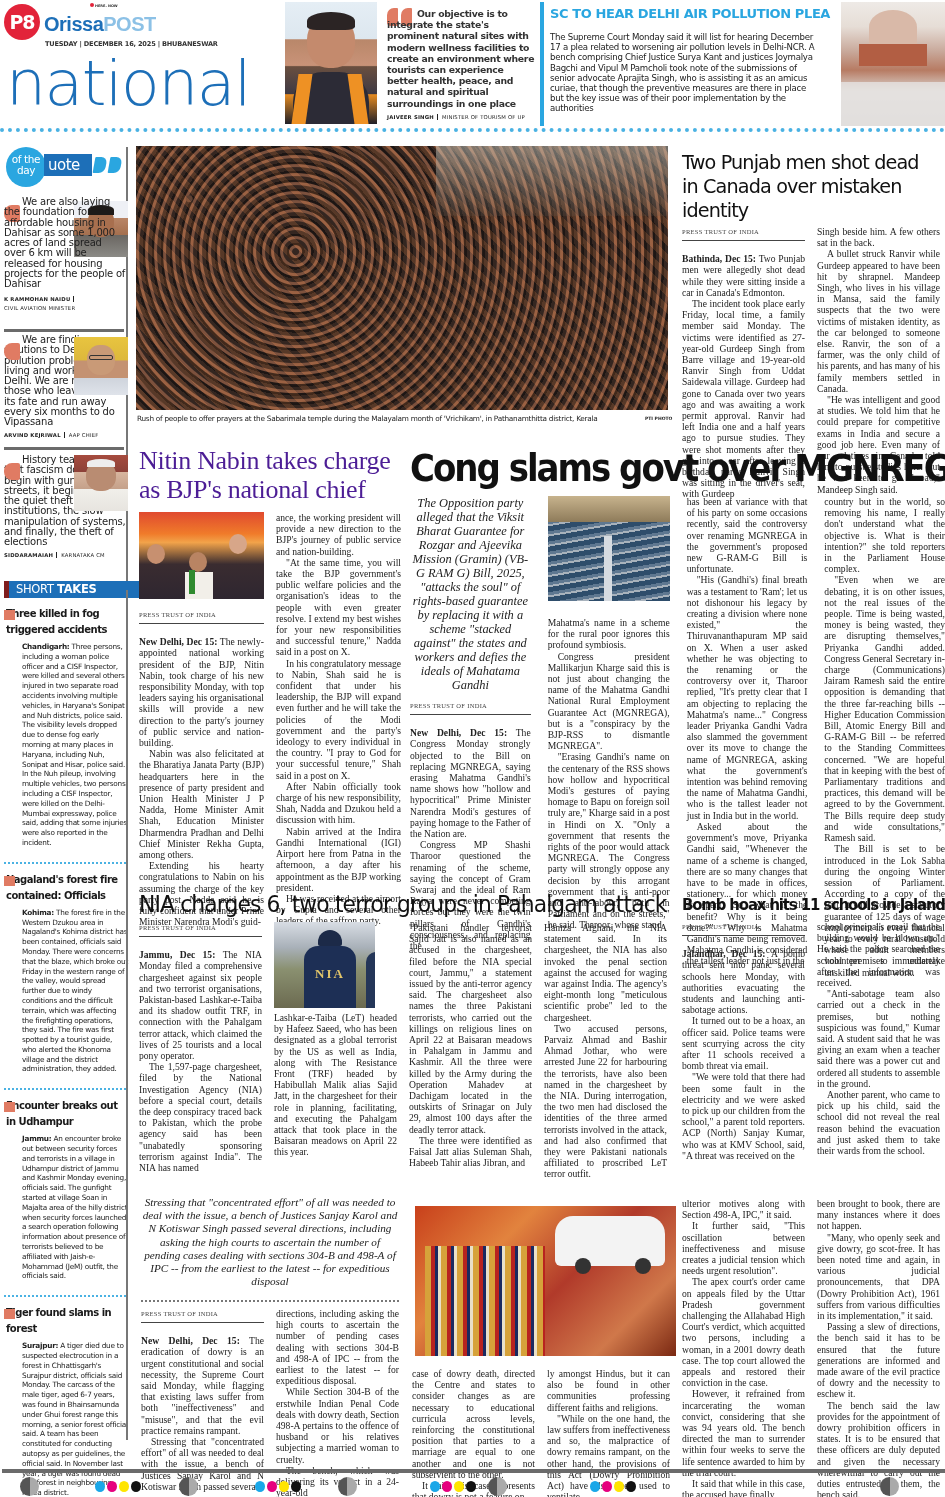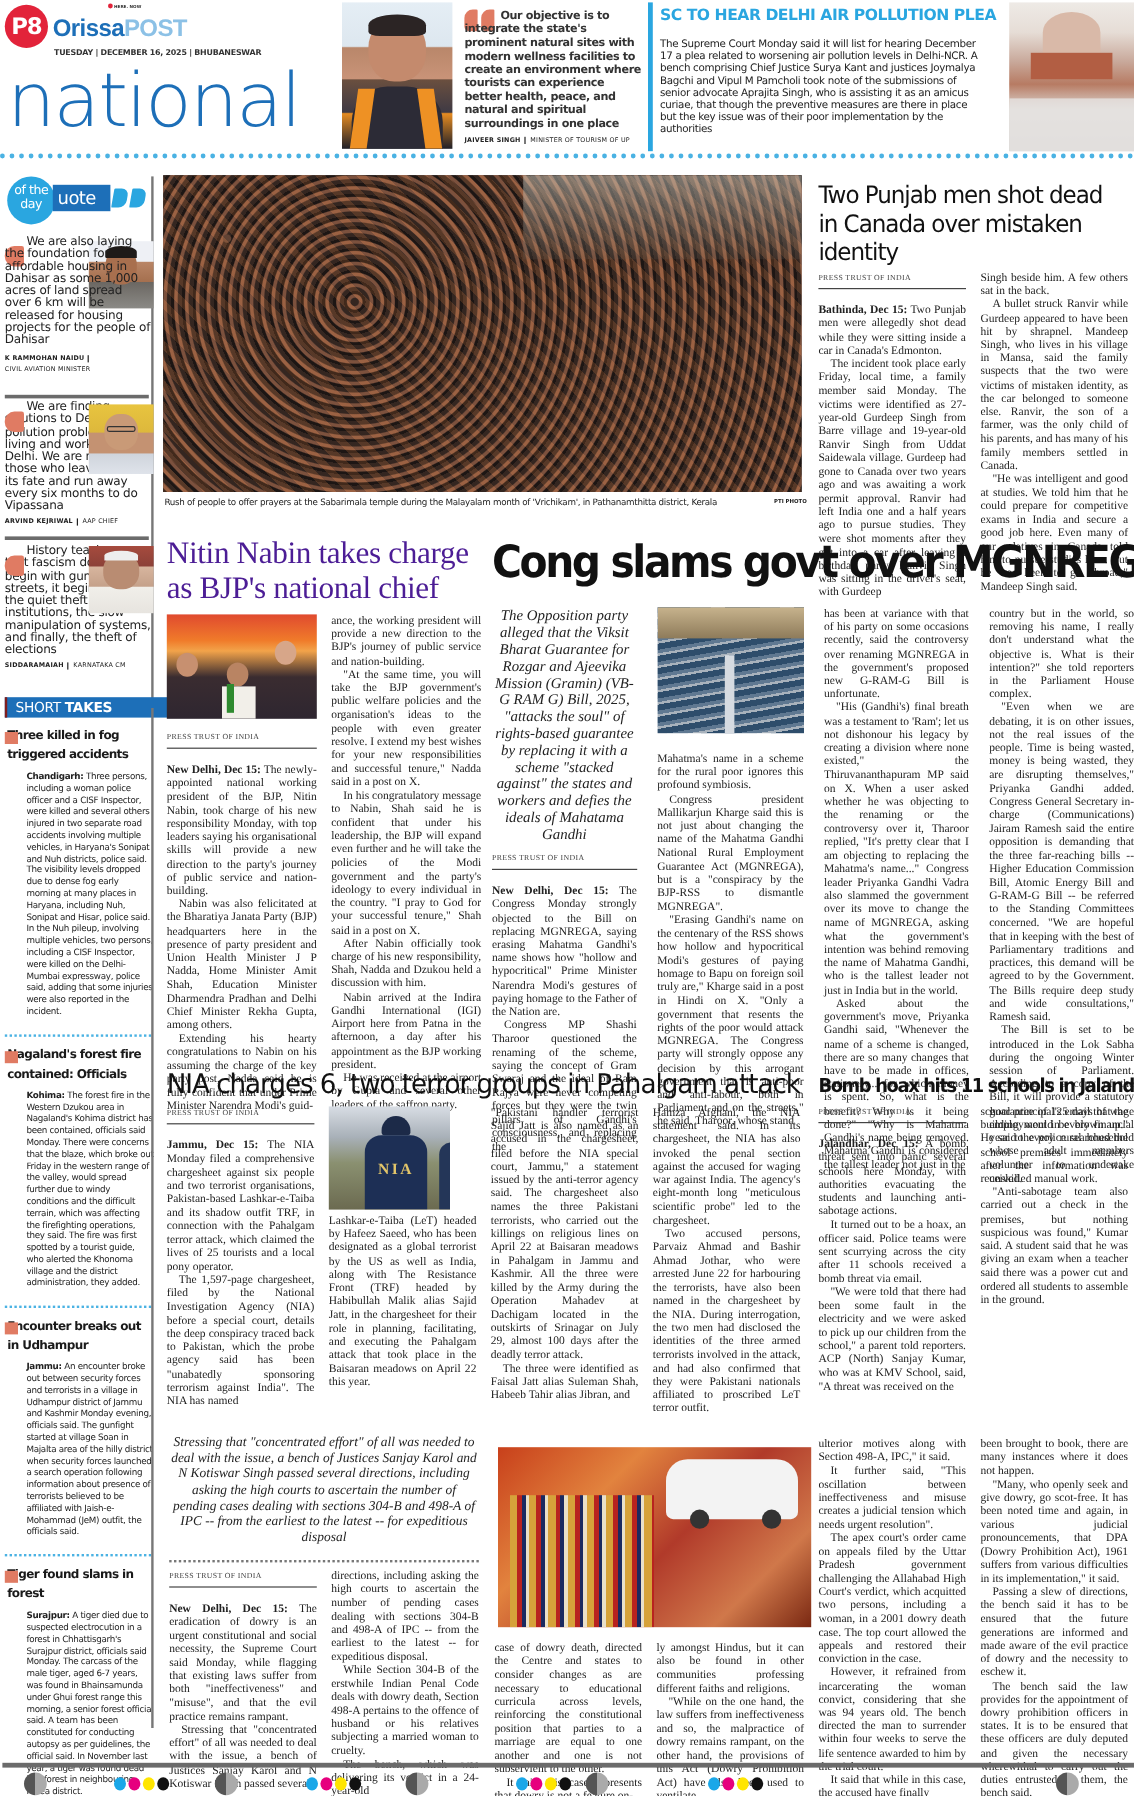--- a/index.html
+++ b/index.html
@@ -117,21 +117,21 @@
       <div style="position:absolute;left:12px;top:6px;width:30px;height:30px;border-radius:45%;background:#b98c72"></div>
       <div style="position:absolute;left:13px;top:4px;width:28px;height:8px;border-radius:50% 50% 0 0;background:#eee"></div>
     </div>
     <div class="quote-text" style="text-indent:18px">History teaches us that fascism does not begin with guns on the streets, it begins with the quiet theft of institutions, the slow manipulation of systems, and finally, the theft of elections</div>
     <div class="byline" style="margin-top:4px">
       <span>SIDDARAMAIAH</span><span class="role">KARNATAKA CM</span>
     </div>
   </div>
 </div>
 
-<div class="abs" style="left:4px;top:581px;width:138px;height:17px;background:#1d6fb8;border-left:2px solid #7f1d1d;color:#fff;font-family:'DejaVu Sans',sans-serif;font-size:11.5px;line-height:17px;padding-left:7px;letter-spacing:-.3px">
+<div class="abs" style="left:4px;top:581px;width:138px;height:17px;background:#1d6fb8;border-left:5px solid #7f1d1d;color:#fff;font-family:'DejaVu Sans',sans-serif;font-size:11.5px;line-height:17px;padding-left:7px;letter-spacing:-.3px">
   <span>SHORT</span> <b>TAKES</b>
 </div>
 
 <div class="abs" style="left:0;top:606px;width:128px">
   <div>
     <div class="short-head"><span class="sq"></span><span>Three killed in fog triggered accidents</span></div>
     <div class="short-body" style="margin-top:4px"><b>Chandigarh:</b> <span>Three persons, including a woman police officer and a CISF Inspector, were killed and several others injured in two separate road accidents involving multiple vehicles, in Haryana's Sonipat and Nuh districts, police said. The visibility levels dropped due to dense fog early morning at many places in Haryana, including Nuh, Sonipat and Hisar, police said. In the Nuh pileup, involving multiple vehicles, two persons, including a CISF Inspector, were killed on the Delhi-Mumbai expressway, police said, adding that some injuries were also reported in the incident.</span></div>
   </div>
   <div class="dotted-rule" style="margin:14px 0 8px 4px;width:122px"></div>
   <div>
@@ -199,21 +199,21 @@
       <p>In his congratulatory message to Nabin, Shah said he is confident that under his leadership, the BJP will expand even further and he will take the policies of the Modi government and the party's ideology to every individual in the country. "I pray to God for your successful tenure," Shah said in a post on X.</p>
       <p>After Nabin officially took charge of his new responsibility, Shah, Nadda and Dzukou held a discussion with him.</p>
       <p>Nabin arrived at the Indira Gandhi International (IGI) Airport here from Patna in the afternoon, a day after his appointment as the BJP working president.</p>
       <p>He was received at the airport by Gupta and several other leaders of the saffron party.</p>
     </div>
   </div>
 </div>
 
 <div class="abs" style="left:410px;top:446px;width:535px">
   <div style="font-family:'DejaVu Sans',sans-serif;font-weight:bold;font-size:37px;line-height:46px;letter-spacing:-2.2px;color:#111;transform:scaleX(.92);transform-origin:left;white-space:nowrap">Cong slams govt over MGNREGA Bill</div>
-  <div style="display:flex;gap:17px;margin-top:14px">
+  <div style="display:flex;gap:17px;margin-top:4px">
     <div class="body-col" style="width:122px">
       <div style="font-family:'Liberation Serif',serif;font-style:italic;font-size:12.4px;line-height:14px;text-align:center;color:#222;margin-bottom:8px">The Opposition party alleged that the Viksit Bharat Guarantee for Rozgar and Ajeevika Mission (Gramin) (VB-G RAM G) Bill, 2025, "attacks the soul" of rights-based guarantee by replacing it with a scheme "stacked against" the states and workers and defies the ideals of Mahatama Gandhi</div>
       <div class="agency" style="margin-bottom:12px">PRESS TRUST OF INDIA</div>
       <p class="first"><span class="dateline">New Delhi, Dec 15:</span> <span>The Congress Monday strongly objected to the Bill on replacing MGNREGA, saying erasing Mahatma Gandhi's name shows how "hollow and hypocritical" Prime Minister Narendra Modi's gestures of paying homage to the Father of the Nation are.</span></p>
       <p>Congress MP Shashi Tharoor questioned the renaming of the scheme, saying the concept of Gram Swaraj and the ideal of Ram Rajya were never competing forces but they were the twin pillars of Gandhi's consciousness, and replacing the</p>
     </div>
     <div class="body-col" style="width:122px">
       <div class="photo" style="width:122px;height:105px;margin-bottom:16px;background:repeating-linear-gradient(170deg,#2e4d6b 0 5px,#5f7891 5px 8px,#a8b2bc 8px 10px);position:relative">
         <div style="position:absolute;left:0;top:0;width:122px;height:26px;background:linear-gradient(180deg,#c7b38d,#8e7b5a)"></div>
         <div style="position:absolute;left:56px;top:40px;width:8px;height:65px;background:#d6dbe1"></div>
@@ -268,20 +268,21 @@
   <div style="display:flex;gap:12px;margin-top:4px">
     <div class="body-col" style="width:123px">
       <div class="agency" style="margin-bottom:12px">PRESS TRUST OF INDIA</div>
       <p class="first"><span class="dateline">Jalandhar, Dec 15:</span> <span>A bomb threat sent into panic several schools here Monday, with authorities evacuating the students and launching anti-sabotage actions.</span></p>
       <p>It turned out to be a hoax, an officer said.  Police teams were sent scurrying across the city after 11 schools received a bomb threat via email.</p>
       <p>"We were told that there had been some fault in the electricity and we were asked to pick up our children from the school," a parent told reporters.  ACP (North) Sanjay Kumar, who was at KMV School, said, "A threat was received on the</p>
     </div>
     <div class="body-col" style="width:123px">
       <p class="first">school principal's email that the building would be blown up." He said the police searched the school premises immediately after the information was received.</p>
       <p>"Anti-sabotage team also carried out a check in the premises, but nothing suspicious was found," Kumar said. A student said that he was giving an exam when a teacher said there was a power cut and ordered all students to assemble in the ground.</p>
+      <p>Another parent, who came to pick up his child, said the school did not reveal the real reason behind the evacuation and just asked them to take their wards from the school.</p>
     </div>
   </div>
 </div>
 
 <div class="abs" style="left:139px;top:1148px;width:806px;height:310px">
   <div class="abs" style="left:2px;top:48px;width:258px;font-family:'Liberation Serif',serif;font-style:italic;font-size:11.2px;line-height:13.2px;text-align:center;color:#222">Stressing that "concentrated effort" of all was needed to deal with the issue, a bench of Justices Sanjay Karol and N Kotiswar Singh passed several directions, including asking the high courts to ascertain the number of pending cases dealing with sections 304-B and 498-A of IPC -- from the earliest to the latest -- for expeditious disposal</div>
   <div class="abs" style="left:2px;top:152px;width:258px;border-top:2px dotted #777"></div>
   <div class="abs photo" style="left:276px;top:58px;width:261px;height:150px;background:linear-gradient(135deg,#c8401b 0%,#e2833e 30%,#b13a2a 55%,#d0784a 80%,#7a2812 100%)">
     <div style="position:absolute;left:140px;top:10px;width:110px;height:50px;border-radius:18px 18px 6px 6px;background:#f3f3f3"></div>
     <div style="position:absolute;left:160px;top:52px;width:16px;height:16px;border-radius:50%;background:#333"></div>

